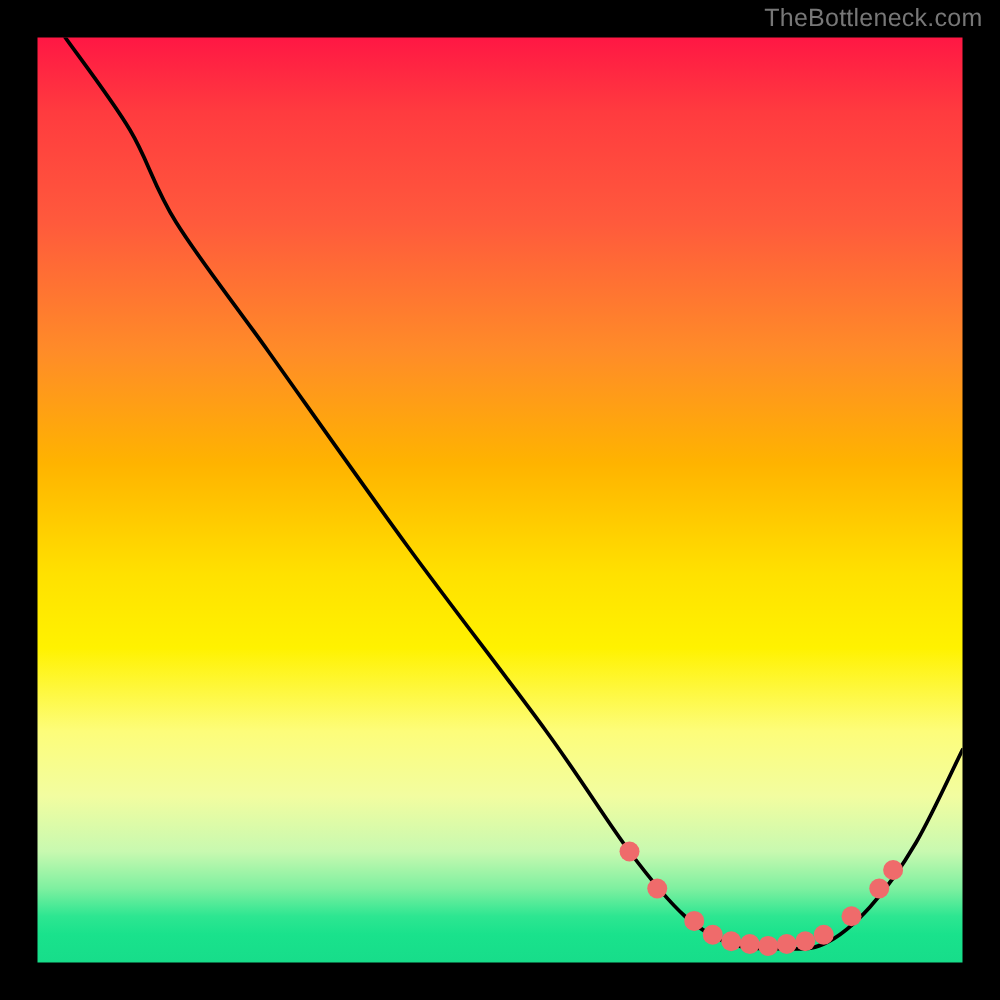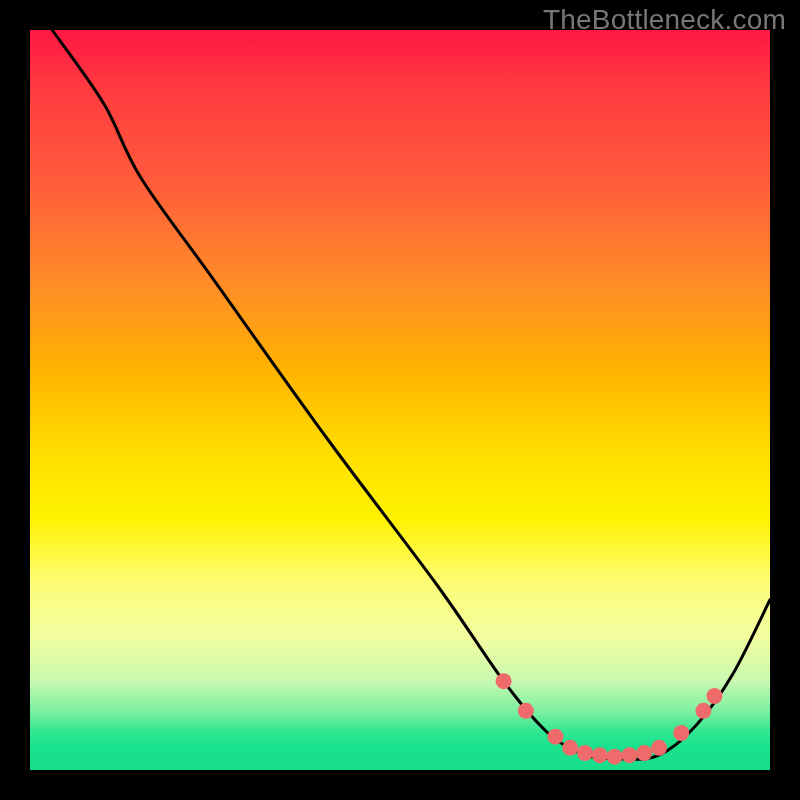--- a/index.html
+++ b/index.html
@@ -15,21 +15,21 @@
     position: relative;
     width: 800px;
     height: 800px;
     background: #000;
   }
   .watermark {
     position: absolute;
     top: 4px;
     right: 14px;
     color: #777;
-    font-size: 28px;
+    font-size: 20px;
     letter-spacing: 0.2px;
     z-index: 10;
   }
   .plot {
     position: absolute;
     left: 30px;
     top: 30px;
     width: 740px;
     height: 740px;
   }

